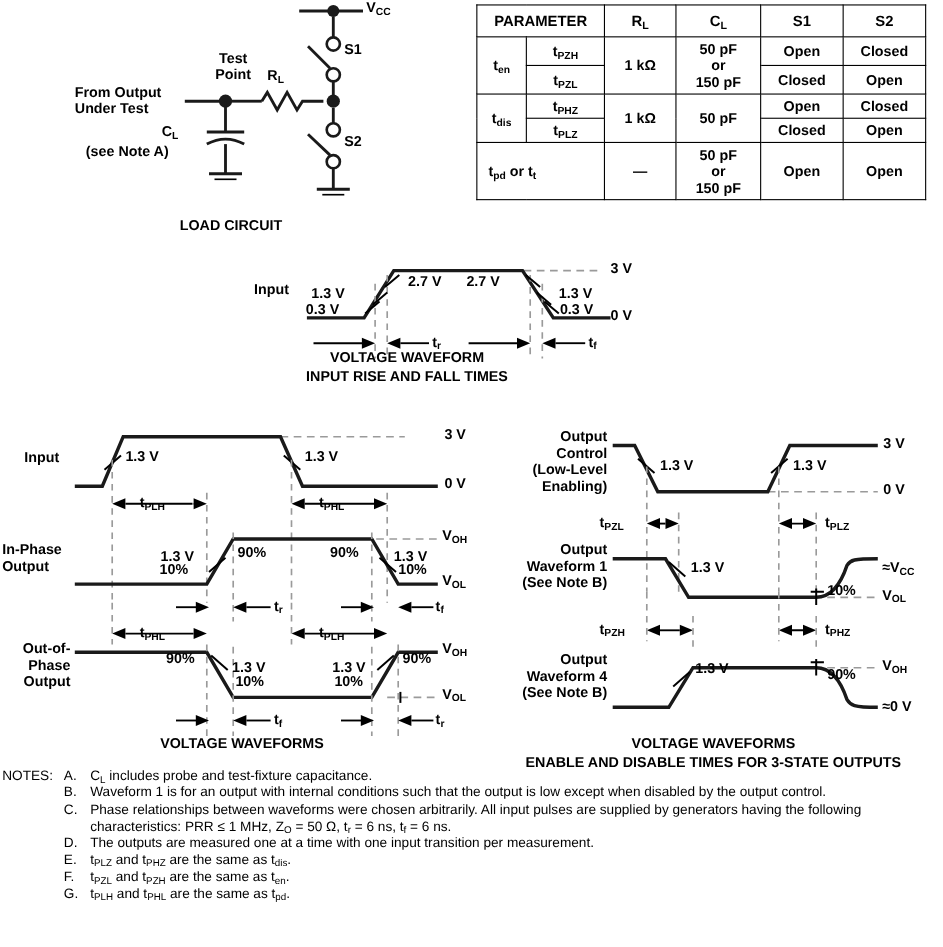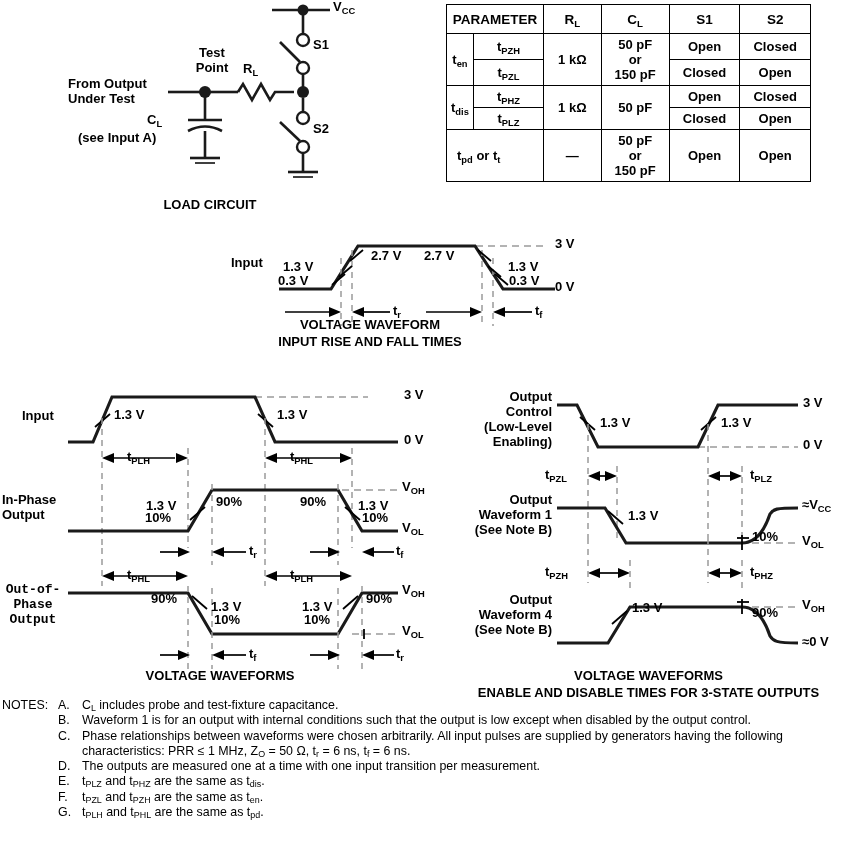--- a/index.html
+++ b/index.html
@@ -9,21 +9,21 @@
     color:#000;
     -webkit-font-smoothing:antialiased;
   }
   .abs{position:absolute;}
   sub{font-size:.72em;vertical-align:-0.28em;line-height:0;}
   .lbl{font-weight:bold;font-size:13px;line-height:1.15;}
   .cap{font-weight:bold;font-size:13px;text-align:center;line-height:1.3;}
 
   
   #param-table{
-    position:absolute;left:446px;top:4px;width:365px;
+    position:absolute;left:433px;top:4px;width:409px;
     border-collapse:collapse;
     font-weight:bold;font-size:13px;
   }
   #param-table td,#param-table th{
     border:1.6px solid #000;text-align:center;vertical-align:middle;
     padding:3px 4px;font-weight:bold;
   }
   #param-table .hdr td{height:22px;font-size:13.5px;}
   #param-table .pcell{width:62px;}
   #param-table .subcell{width:62px;}
@@ -97,21 +97,21 @@
   </div>
   <div class="abs lbl" style="left:185px;top:46px;text-align:center;width:54px;">
     <span>Test</span><br><span>Point</span>
   </div>
   <div class="abs lbl" style="left:68px;top:77px;width:95px;">
     <span>From Output</span><br><span>Under Test</span>
   </div>
   <div class="abs lbl" style="left:147px;top:113px;">
     <span>C</span><sub>L</sub>
   </div>
-  <div class="abs lbl" style="left:78px;top:131px;">(see Input A)</div>
+  <div class="abs lbl" style="left:78px;top:131px;">(see Note A)</div>
   <div class="abs cap" style="left:130px;top:197px;width:160px;">LOAD CIRCUIT</div>
 </div>
 
 <table id="param-table">
   <tbody>
       <tr class="hdr">
     <td class="pcell" colspan="2">PARAMETER</td>
     <td class="rl"><span>R</span><sub>L</sub></td>
     <td class="cl"><span>C</span><sub>L</sub></td>
     <td class="s">S1</td>
@@ -290,21 +290,21 @@
       <polygon points="340,275 328,270 328,280" fill="#000"></polygon>
       <polygon points="362,275 374,270 374,280" fill="#000"></polygon>
       <line class="arr" x1="374" y1="275" x2="394" y2="275"></line>
     </g>
   </svg>
 
   <div class="abs lbl" style="left:22px;top:29px;">Input</div>
   <div class="abs lbl" style="left:2px;top:113px;width:62px;text-align:left;">
     <span>In-Phase</span><br><span>Output</span>
   </div>
-  <div class="abs lbl" style="left:2px;top:203px;width:62px;text-align:center;font-family:Liberation Mono, monospace;">
+  <div class="abs lbl" style="left:2px;top:203px;width:62px;text-align:right;">
     <span>Out-of-</span><br><span>Phase</span><br><span>Output</span>
   </div>
 
   <div class="abs lbl" style="left:404px;top:8px;">3 V</div>
   <div class="abs lbl" style="left:404px;top:53px;">0 V</div>
   <div class="abs lbl" style="left:402px;top:100px;"><span>V</span><sub>OH</sub></div>
   <div class="abs lbl" style="left:402px;top:141px;"><span>V</span><sub>OL</sub></div>
   <div class="abs lbl" style="left:402px;top:203px;"><span>V</span><sub>OH</sub></div>
   <div class="abs lbl" style="left:402px;top:244px;"><span>V</span><sub>OL</sub></div>
 
@@ -395,21 +395,21 @@
   </div>
   <div class="abs lbl" style="left:10px;top:112px;width:102px;text-align:right;line-height:15px;">
     <span>Output</span><br><span>Waveform 1</span><br><span>(See Note B)</span>
   </div>
   <div class="abs lbl" style="left:10px;top:212px;width:102px;text-align:right;line-height:15px;">
     <span>Output</span><br><span>Waveform 4</span><br><span>(See Note B)</span>
   </div>
 
   <div class="abs lbl" style="left:363px;top:16px;">3 V</div>
   <div class="abs lbl" style="left:363px;top:58px;">0 V</div>
-  <div class="abs lbl" style="left:362px;top:118px;"><span>≈V</span><sub>CC</sub></div>
+  <div class="abs lbl" style="left:362px;top:129px;"><span>≈V</span><sub>CC</sub></div>
   <div class="abs lbl" style="left:362px;top:154px;"><span>V</span><sub>OL</sub></div>
   <div class="abs lbl" style="left:362px;top:218px;"><span>V</span><sub>OH</sub></div>
   <div class="abs lbl" style="left:362px;top:255px;">≈0 V</div>
 
   <div class="abs lbl" style="left:160px;top:36px;">1.3 V</div>
   <div class="abs lbl" style="left:281px;top:36px;">1.3 V</div>
   <div class="abs lbl" style="left:105px;top:88px;"><span>t</span><sub>PZL</sub></div>
   <div class="abs lbl" style="left:310px;top:88px;"><span>t</span><sub>PLZ</sub></div>
   <div class="abs lbl" style="left:188px;top:129px;">1.3 V</div>
   <div class="abs lbl" style="left:312px;top:150px;">10%</div>

